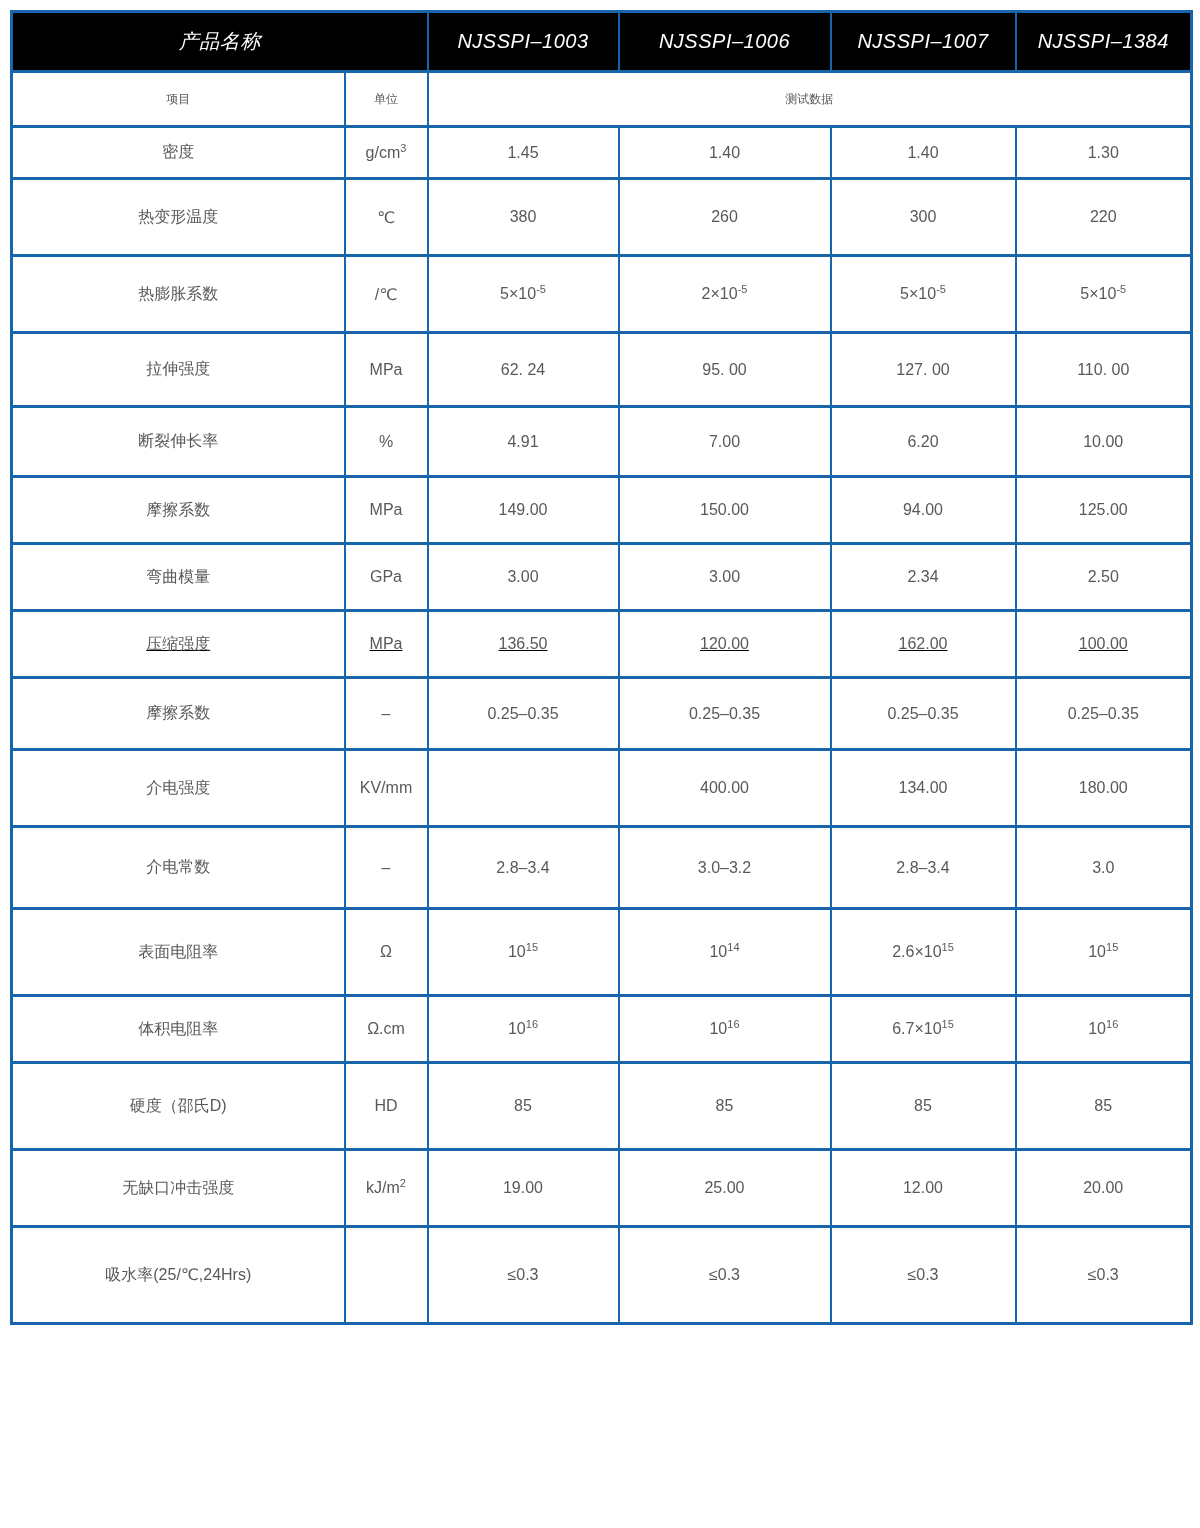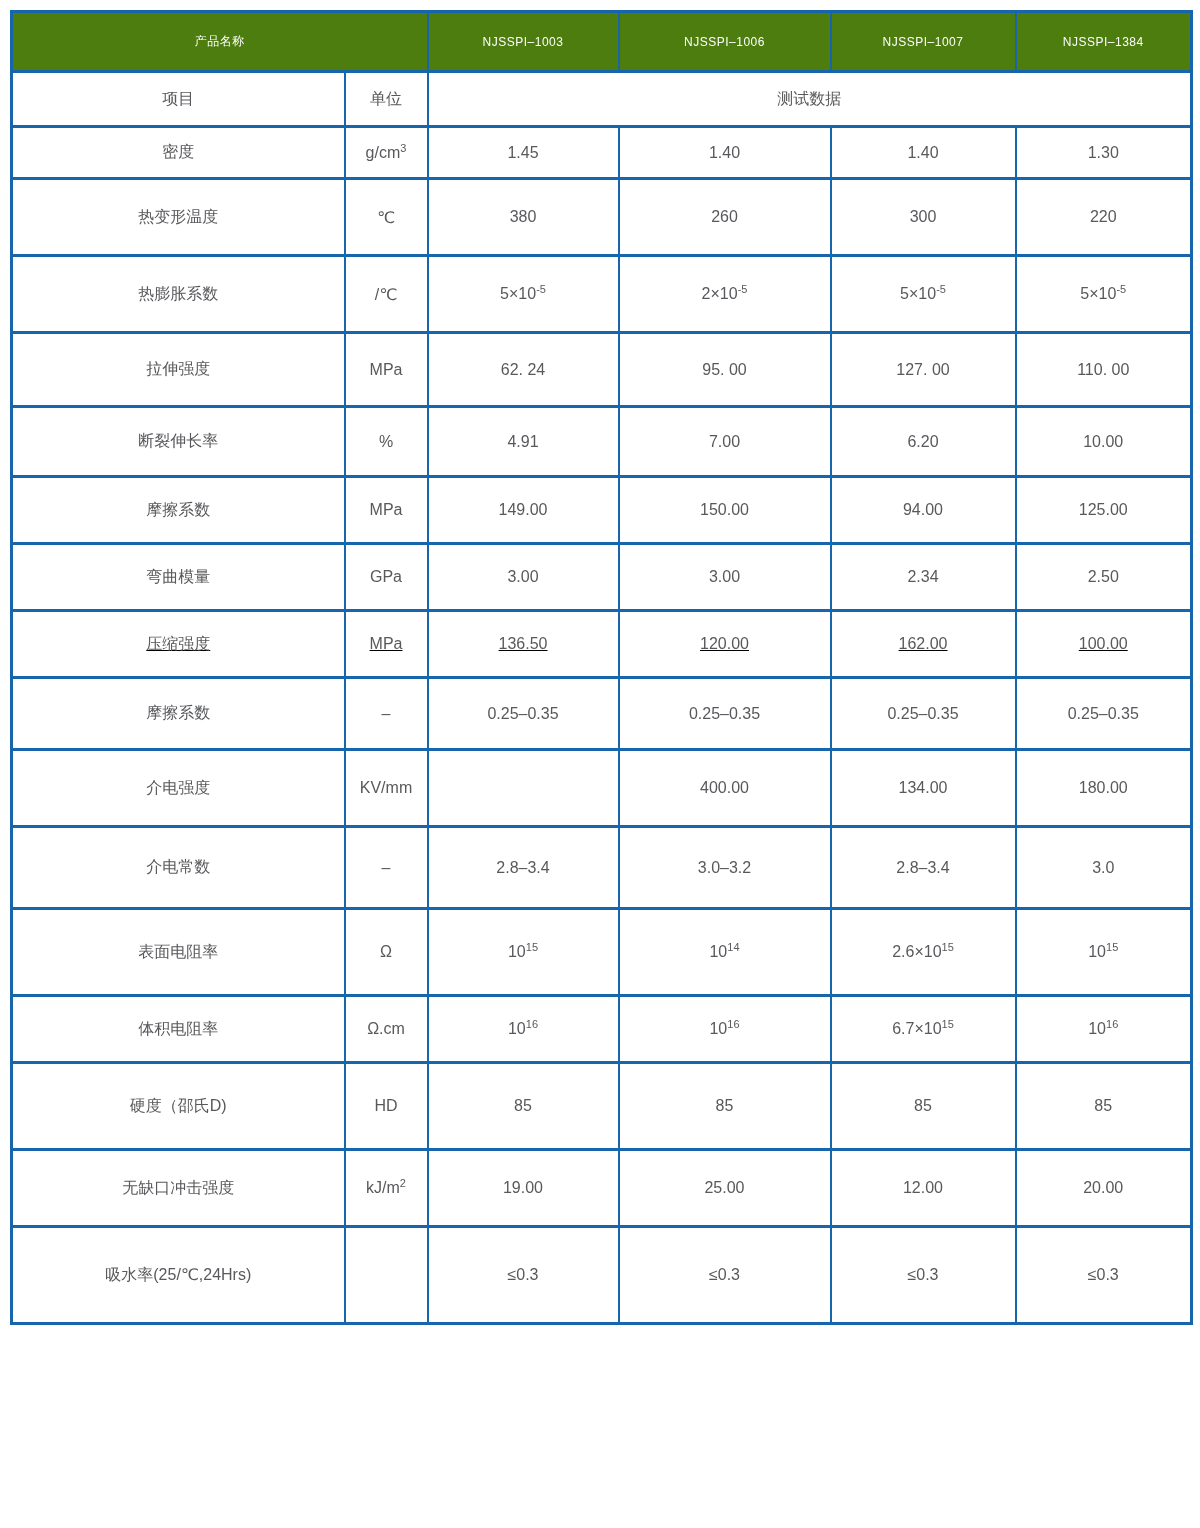--- a/index.html
+++ b/index.html
@@ -26,30 +26,31 @@
   .spec-table td {
     border: 2px solid #1766ac;
     border-top-width: 3px;
     border-bottom-width: 3px;
     text-align: center;
     vertical-align: middle;
     padding: 0 6px;
     overflow: hidden;
   }
   .spec-table thead th.hdr {
-    background: #4d7c0f;
+    background: #000000;
     color: #ffffff;
-    font-size: 12px;
+    font-size: 20px;
     font-weight: normal;
     letter-spacing: 0.5px;
     height: 57px;
+    font-style: italic;
   }
   .spec-table tr.subheader td {
     height: 52px;
-    font-size: 16px;
+    font-size: 12px;
     color: #58595c;
   }
   .spec-table tbody td {
     font-size: 16px;
     color: #58595c;
     background: #ffffff;
   }
   .spec-table td sup,
   .spec-table th sup {
     font-size: 11px;

